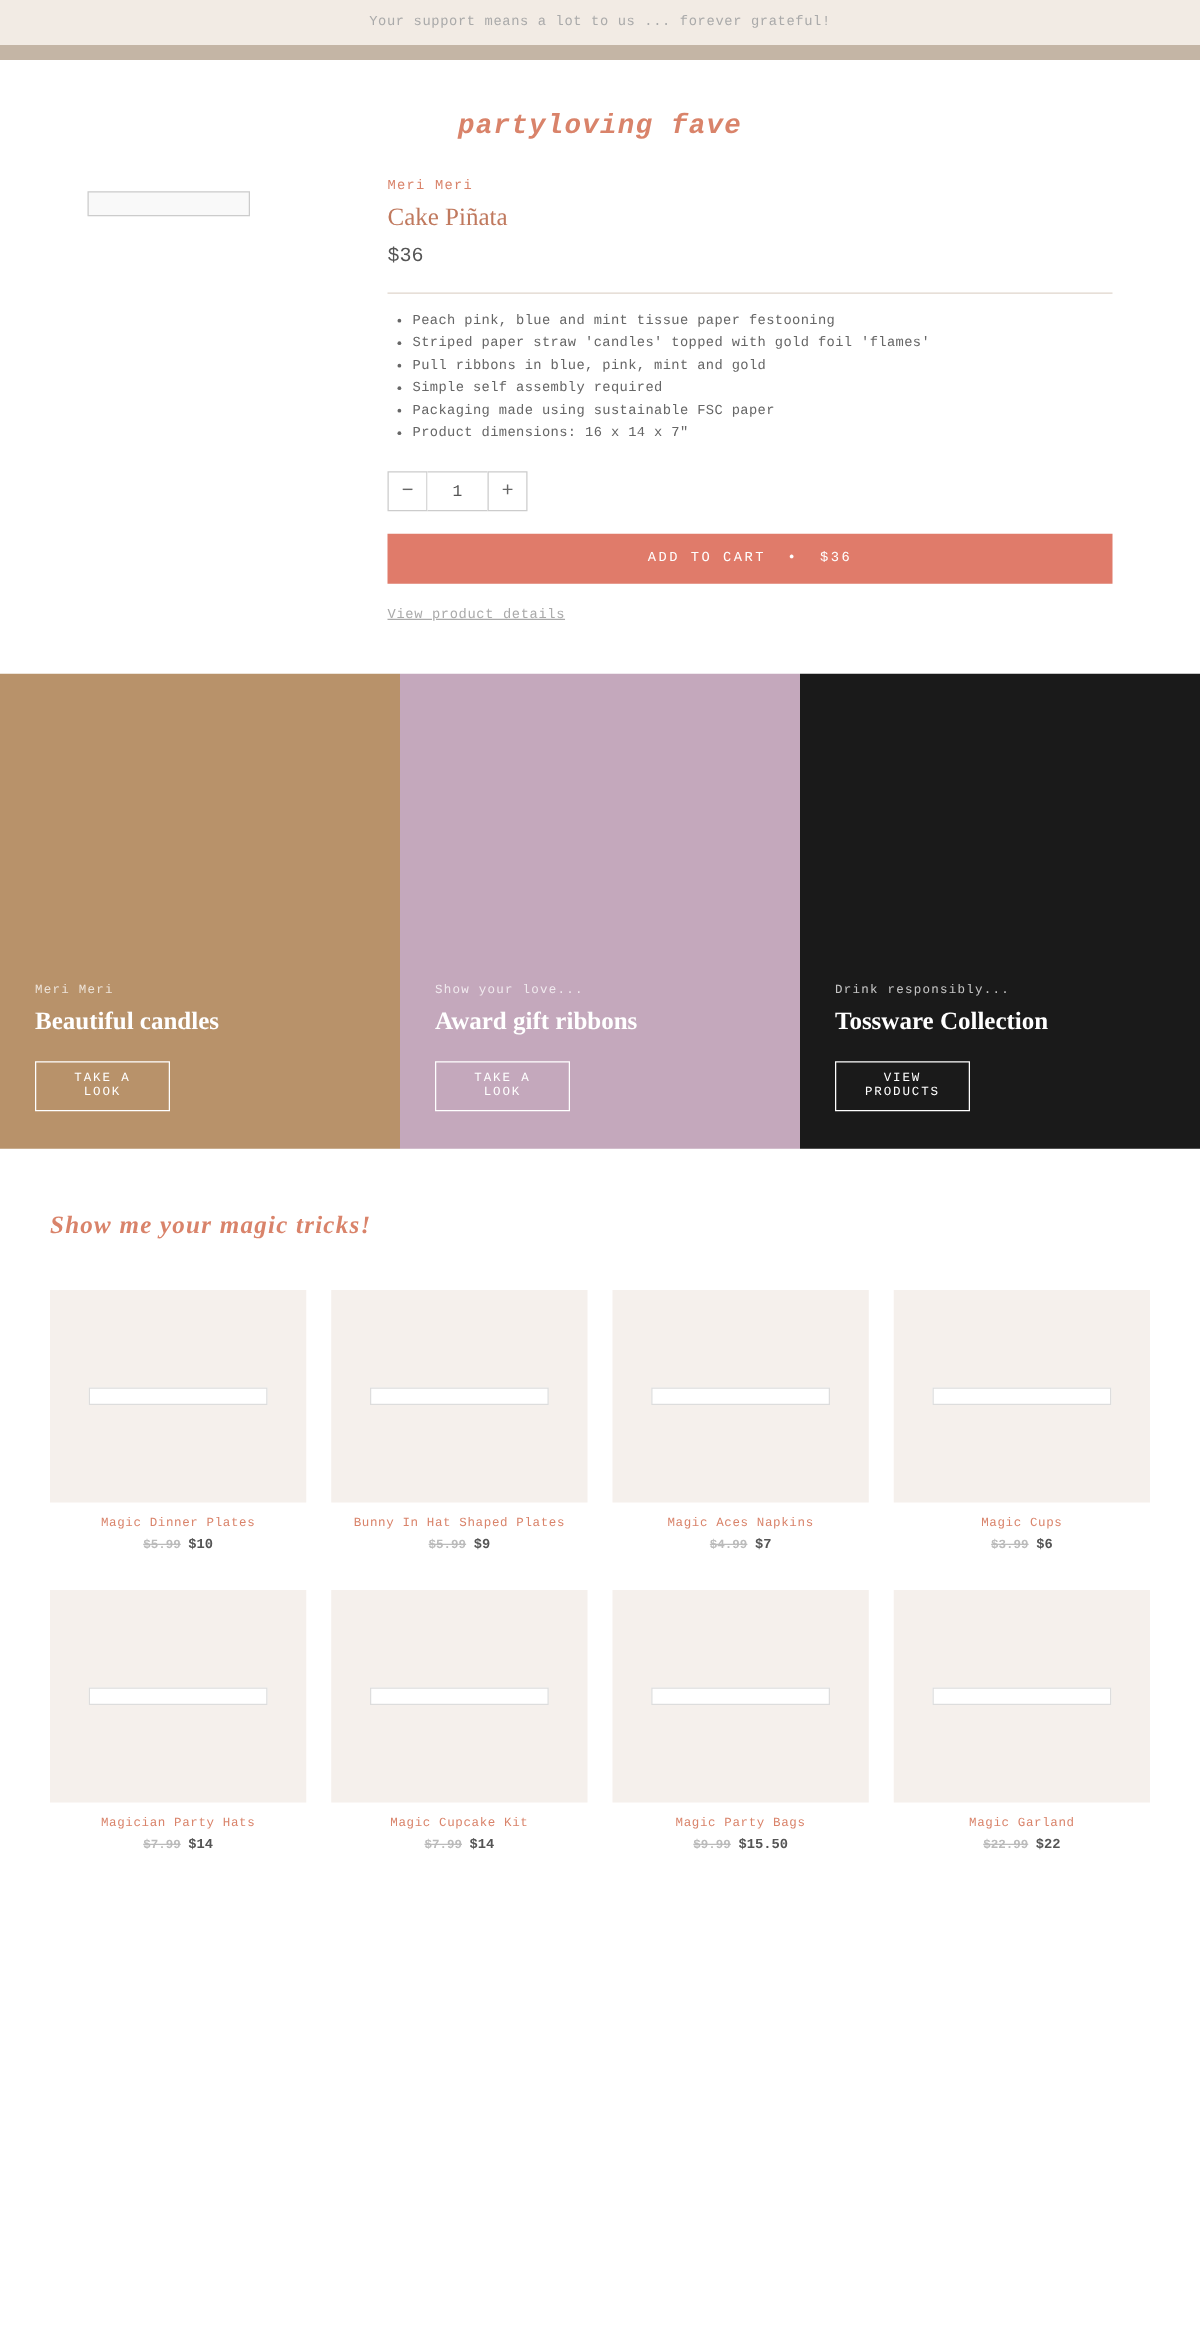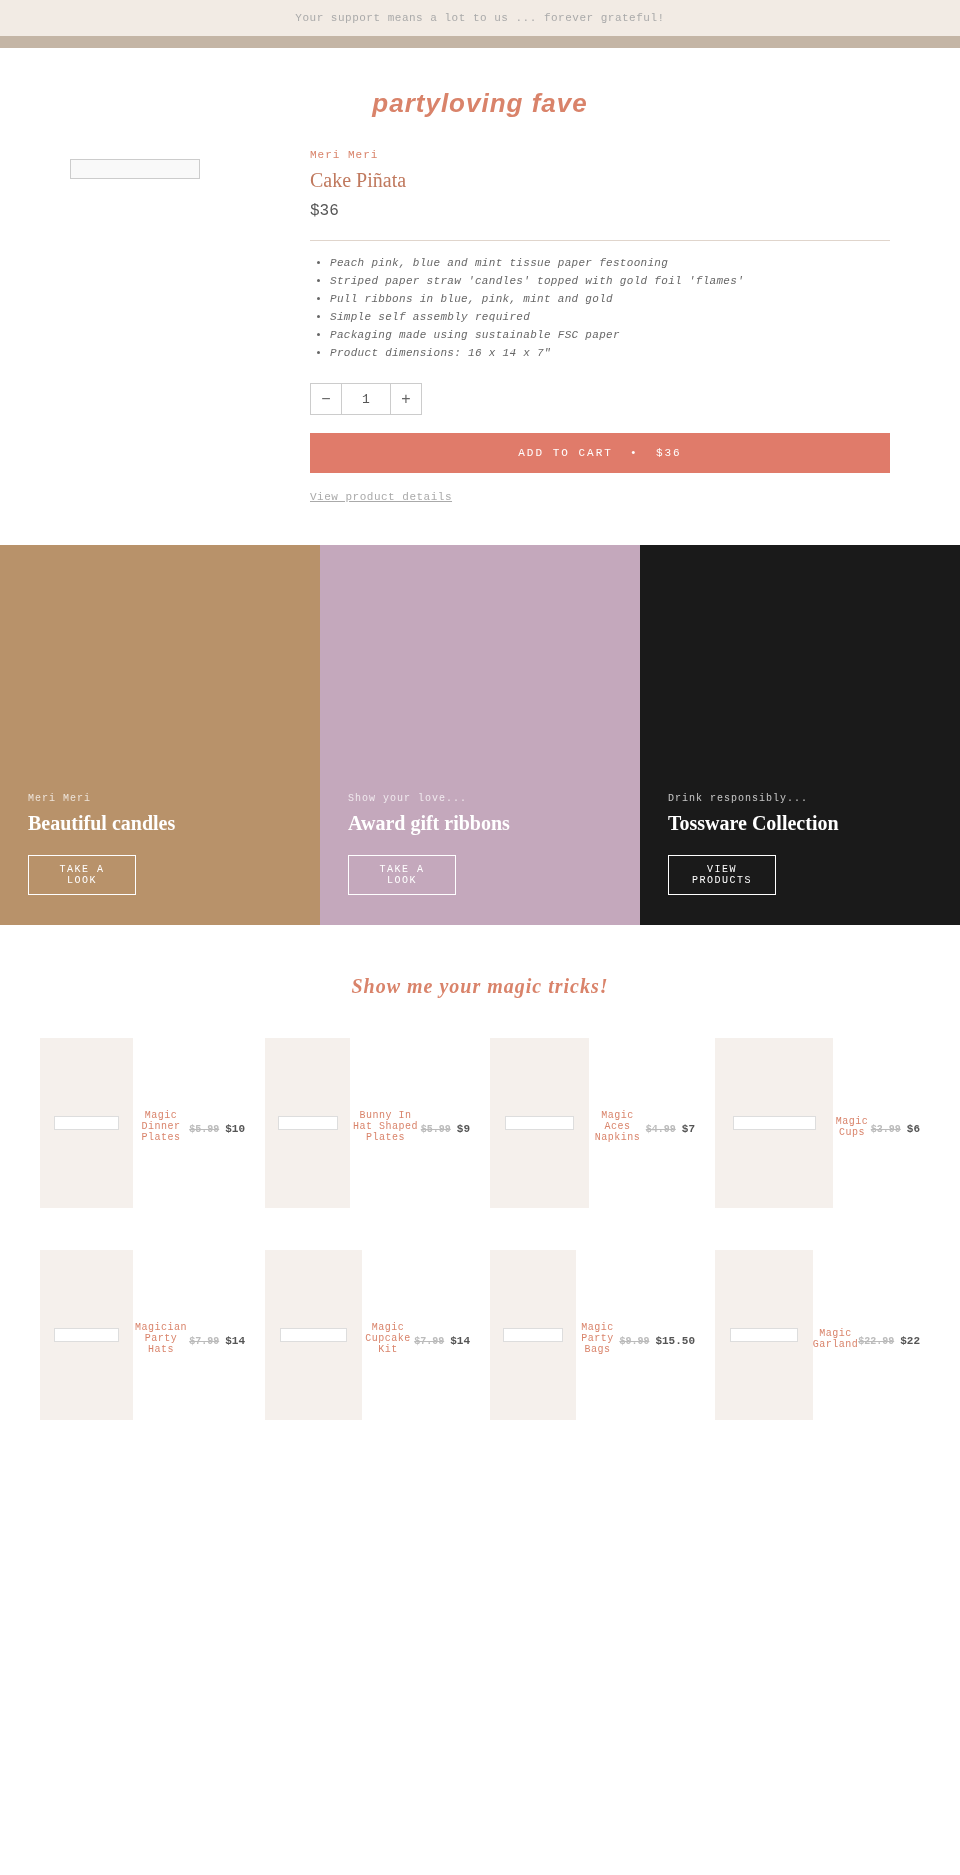--- a/index.html
+++ b/index.html
@@ -28,23 +28,23 @@
     }
 
     
     .fave-section {
       padding: 40px 60px 40px;
       display: flex;
       flex-direction: column;
       align-items: center;
     }
     .fave-title {
-      font-size: 26px;
+      font-size: 22px;
       color: #d9836a;
-      font-family: Liberation Sans, sans-serif;
+      font-family: Liberation Mono, monospace;
       font-style: italic;
       margin-bottom: 30px;
       letter-spacing: 1px;
     }
     .fave-content {
       display: flex;
       gap: 40px;
       width: 100%;
       max-width: 820px;
     }
@@ -83,21 +83,20 @@
     }
     .divider-line {
       border: none;
       border-top: 1px solid #e0d5cc;
       margin-bottom: 16px;
     }
     .product-features {
       list-style: disc;
       padding-left: 20px;
       margin-bottom: 24px;
-      font-style: italic;
     }
     .product-features li {
       font-size: 11px;
       color: #666;
       margin-bottom: 6px;
       letter-spacing: 0.3px;
     }
     .quantity-row {
       display: flex;
       align-items: center;
@@ -188,37 +187,37 @@
       font-family: 'Courier New', monospace;
       width: 108px;
       text-align: center;
     }
 
     
     .magic-section {
       padding: 50px 40px 30px;
     }
     .magic-title {
-      text-align: center;
+      text-align: left;
       font-size: 20px;
       color: #d9836a;
       font-family: 'Georgia', serif;
       font-style: italic;
       margin-bottom: 40px;
       letter-spacing: 1px;
     }
     .products-grid {
       display: grid;
       grid-template-columns: repeat(4, 1fr);
       gap: 20px;
       margin-bottom: 30px;
     }
     .product-card {
       display: flex;
-      flex-direction: row;
+      flex-direction: column;
       align-items: center;
     }
     .product-img-placeholder {
       width: 100%;
       height: 170px;
       background: #f5f0ec;
       margin-bottom: 12px;
       display: flex;
       align-items: center;
       justify-content: center;

